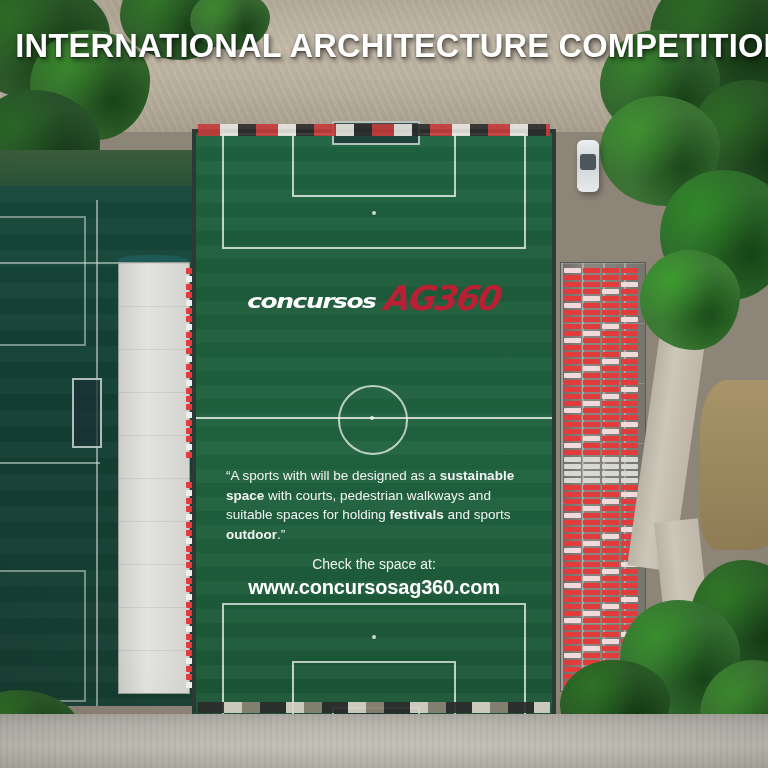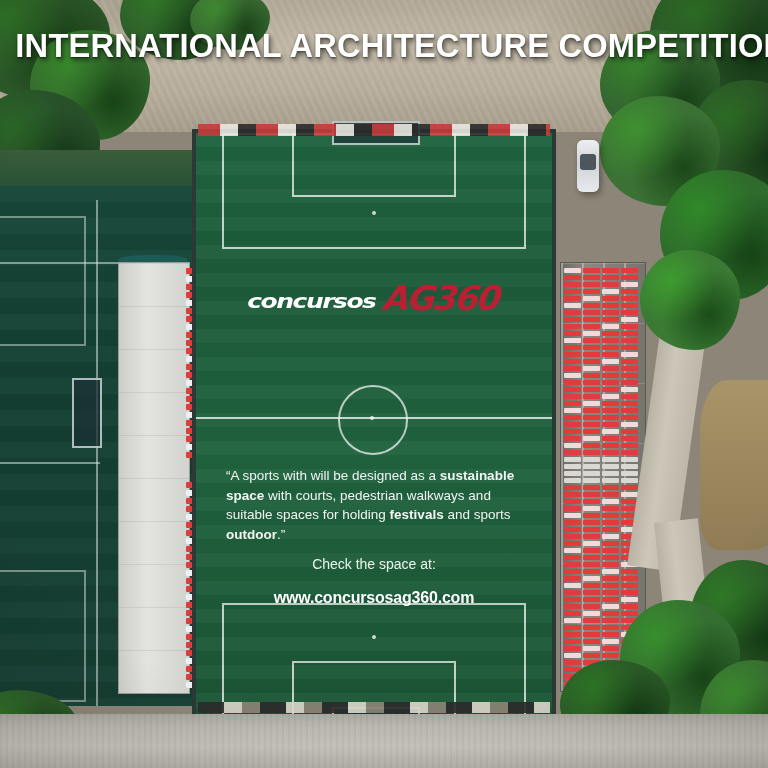--- a/index.html
+++ b/index.html
@@ -184,21 +184,21 @@
     color:#f2f5f2;font-size:13.5px;line-height:1.45;text-align:left;
   }
   .desc b{font-weight:700;}
 
   .rules{
     position:absolute;left:196px;top:556px;width:356px;text-align:center;
     color:#eef3ee;font-size:14px;
   }
   .url{
     position:absolute;left:196px;top:576px;width:356px;text-align:center;
-    color:#ffffff;font-size:16px;font-weight:700;letter-spacing:-.2px;margin-top:13px;
+    color:#ffffff;font-size:20px;font-weight:700;letter-spacing:-.2px;
   }
 
   .deadline{
     position:absolute;left:0;top:624px;width:245px;height:50px;
     background:#9e1b32;color:#fff;padding:6px 0 0 14px;box-sizing:border-box;
   }
   .deadline .l1{font-size:13px;line-height:1.2;}
   .deadline .l2{font-size:17px;font-weight:700;line-height:1.25;}
 
   .footer{

